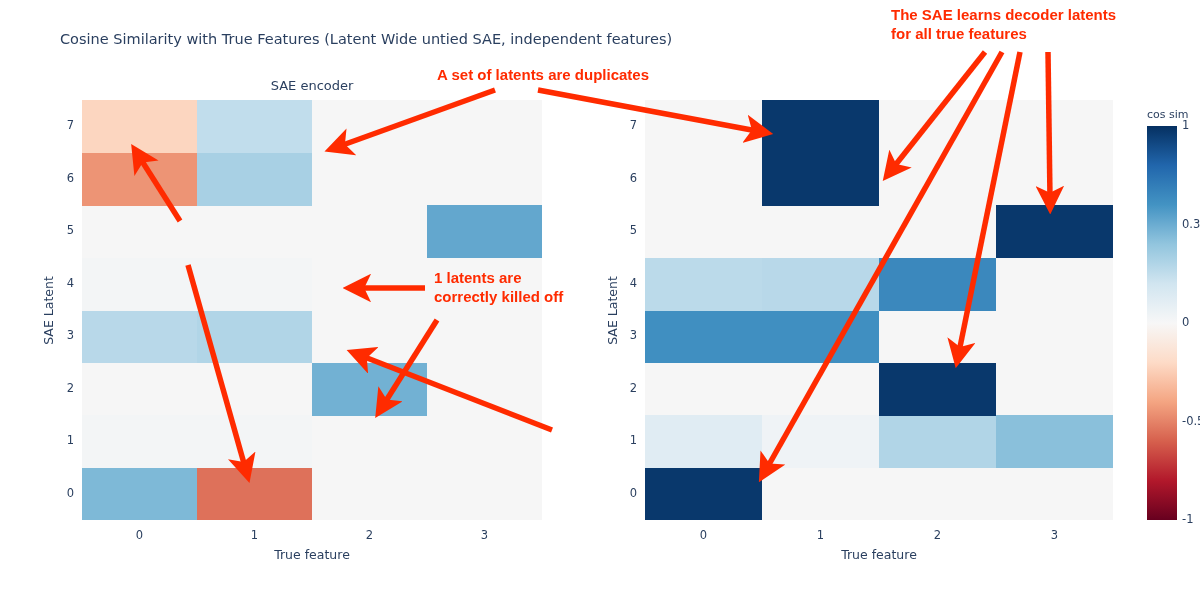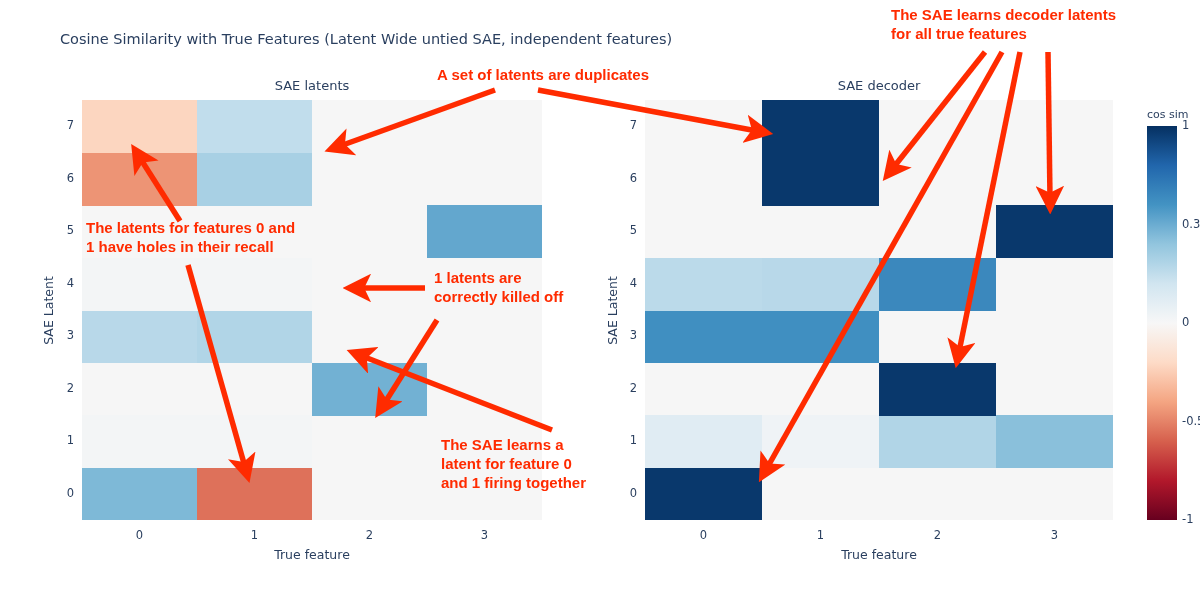--- a/index.html
+++ b/index.html
@@ -110,21 +110,21 @@
     pointer-events: none;
   }
 </style>
 </head>
 <body>
 
 <div id="figure">
 
   <div class="fig-title">Cosine Similarity with True Features (Latent Wide untied SAE, independent features)</div>
 
-  <div class="subplot-title" style="left:82px; top:78px; width:460px;">SAE latents</div>
+  <div class="subplot-title" style="left:82px; top:78px; width:460px;">SAE encoder</div>
 
   <div class="plot-area" id="plot-encoder" style="left:82px; top:100px; width:460px; height:420px;">
       <div class="hm-cell" style="left: 0px; top: 367.5px; width: 115px; height: 53px; background: rgb(126, 185, 215);"></div>
       <div class="hm-cell" style="left: 115px; top: 367.5px; width: 115px; height: 53px; background: rgb(222, 113, 90);"></div>
       <div class="hm-cell" style="left: 0px; top: 315px; width: 115px; height: 53px; background: rgb(243, 245, 246);"></div>
       <div class="hm-cell" style="left: 115px; top: 315px; width: 115px; height: 53px; background: rgb(243, 245, 246);"></div>
       <div class="hm-cell" style="left: 230px; top: 262.5px; width: 115px; height: 53px; background: rgb(114, 177, 211);"></div>
       <div class="hm-cell" style="left: 0px; top: 210px; width: 115px; height: 53px; background: rgb(184, 216, 233);"></div>
       <div class="hm-cell" style="left: 115px; top: 210px; width: 115px; height: 53px; background: rgb(177, 213, 231);"></div>
       <div class="hm-cell" style="left: 0px; top: 157.5px; width: 115px; height: 53px; background: rgb(243, 245, 246);"></div>
@@ -133,21 +133,20 @@
       <div class="hm-cell" style="left: 0px; top: 52.5px; width: 115px; height: 53px; background: rgb(237, 148, 117);"></div>
       <div class="hm-cell" style="left: 115px; top: 52.5px; width: 115px; height: 53px; background: rgb(168, 208, 228);"></div>
       <div class="hm-cell" style="left: 0px; top: 0px; width: 115px; height: 53px; background: rgb(252, 214, 192);"></div>
       <div class="hm-cell" style="left: 115px; top: 0px; width: 115px; height: 53px; background: rgb(193, 221, 236);"></div>
     </div>
 
   <div class="axis-label ylabel-rot" style="left:-2px; top:303px; width:100px; text-align:center;">SAE Latent</div>
 
   <div class="axis-label" style="left:82px; top:547px; width:460px; text-align:center;">True feature</div>
 
-  <div class="subplot-title" style="left:645px; top:78px; width:468px;">SAE decoder</div>
 
   <div class="plot-area" id="plot-decoder" style="left:645px; top:100px; width:468px; height:420px;">
       <div class="hm-cell" style="left: 0px; top: 367.5px; width: 117px; height: 53px; background: rgb(9, 56, 108);"></div>
       <div class="hm-cell" style="left: 0px; top: 315px; width: 117px; height: 53px; background: rgb(224, 236, 243);"></div>
       <div class="hm-cell" style="left: 117px; top: 315px; width: 117px; height: 53px; background: rgb(239, 243, 246);"></div>
       <div class="hm-cell" style="left: 234px; top: 315px; width: 117px; height: 53px; background: rgb(177, 213, 231);"></div>
       <div class="hm-cell" style="left: 351px; top: 315px; width: 117px; height: 53px; background: rgb(138, 192, 219);"></div>
       <div class="hm-cell" style="left: 234px; top: 262.5px; width: 117px; height: 53px; background: rgb(9, 56, 108);"></div>
       <div class="hm-cell" style="left: 0px; top: 210px; width: 117px; height: 53px; background: rgb(64, 143, 193);"></div>
       <div class="hm-cell" style="left: 117px; top: 210px; width: 117px; height: 53px; background: rgb(64, 143, 193);"></div>
@@ -167,29 +166,24 @@
 
   <div class="cbar-wrap" id="colorbar" style="left:1147px; top:126px; width:30px; height:394px;">
     <div class="cbar-grad" id="cbar-grad" style="background: linear-gradient(to top, rgb(103, 0, 31) 0%, rgb(141, 12, 37) 5%, rgb(178, 24, 43) 10%, rgb(196, 60, 60) 15%, rgb(214, 96, 77) 20%, rgb(229, 131, 104) 25%, rgb(244, 165, 130) 30%, rgb(249, 192, 164) 35%, rgb(253, 219, 199) 40%, rgb(250, 233, 223) 45%, rgb(247, 247, 247) 50%, rgb(228, 238, 244) 55%, rgb(209, 229, 240) 60%, rgb(177, 213, 231) 65%, rgb(146, 197, 222) 70%, rgb(107, 172, 209) 75%, rgb(67, 147, 195) 80%, rgb(50, 125, 184) 85%, rgb(33, 102, 172) 90%, rgb(19, 75, 135) 95%, rgb(5, 48, 97) 100%);"></div>
   </div>
 
   <div class="annot" style="left:437px; top:65px;">A set of latents are duplicates</div>
 
   <div class="annot" style="left:891px; top:5px;">The SAE learns decoder latents
 for all true features</div>
 
-  <div class="annot" style="left:86px; top:218px;">The latents for features 0 and
-1 have holes in their recall</div>
 
   <div class="annot" style="left:434px; top:268px;">1 latents are
 correctly killed off</div>
 
-  <div class="annot" style="left:441px; top:435px;">The SAE learns a
-latent for feature 0
-and 1 firing together</div>
 
   <svg id="arrow-layer" viewBox="0 0 1200 600">
     <defs>
       <marker id="ah" markerWidth="5.2" markerHeight="5.2" refX="2.2" refY="2.6" orient="auto" markerUnits="strokeWidth">
         <path d="M0,0 L5.2,2.6 L0,5.2 L1.25,2.6 Z" fill="#ff2b00"></path>
       </marker>
     </defs>
 
     <line x1="495" y1="90" x2="340" y2="146" stroke="#ff2b00" stroke-width="5.5" marker-end="url(#ah)"></line>
 

